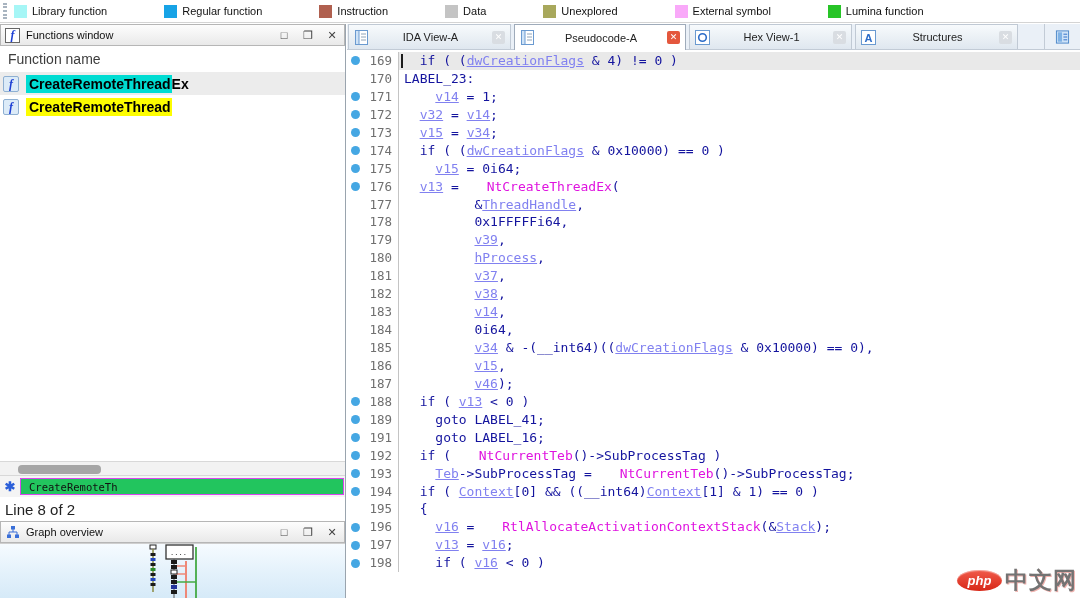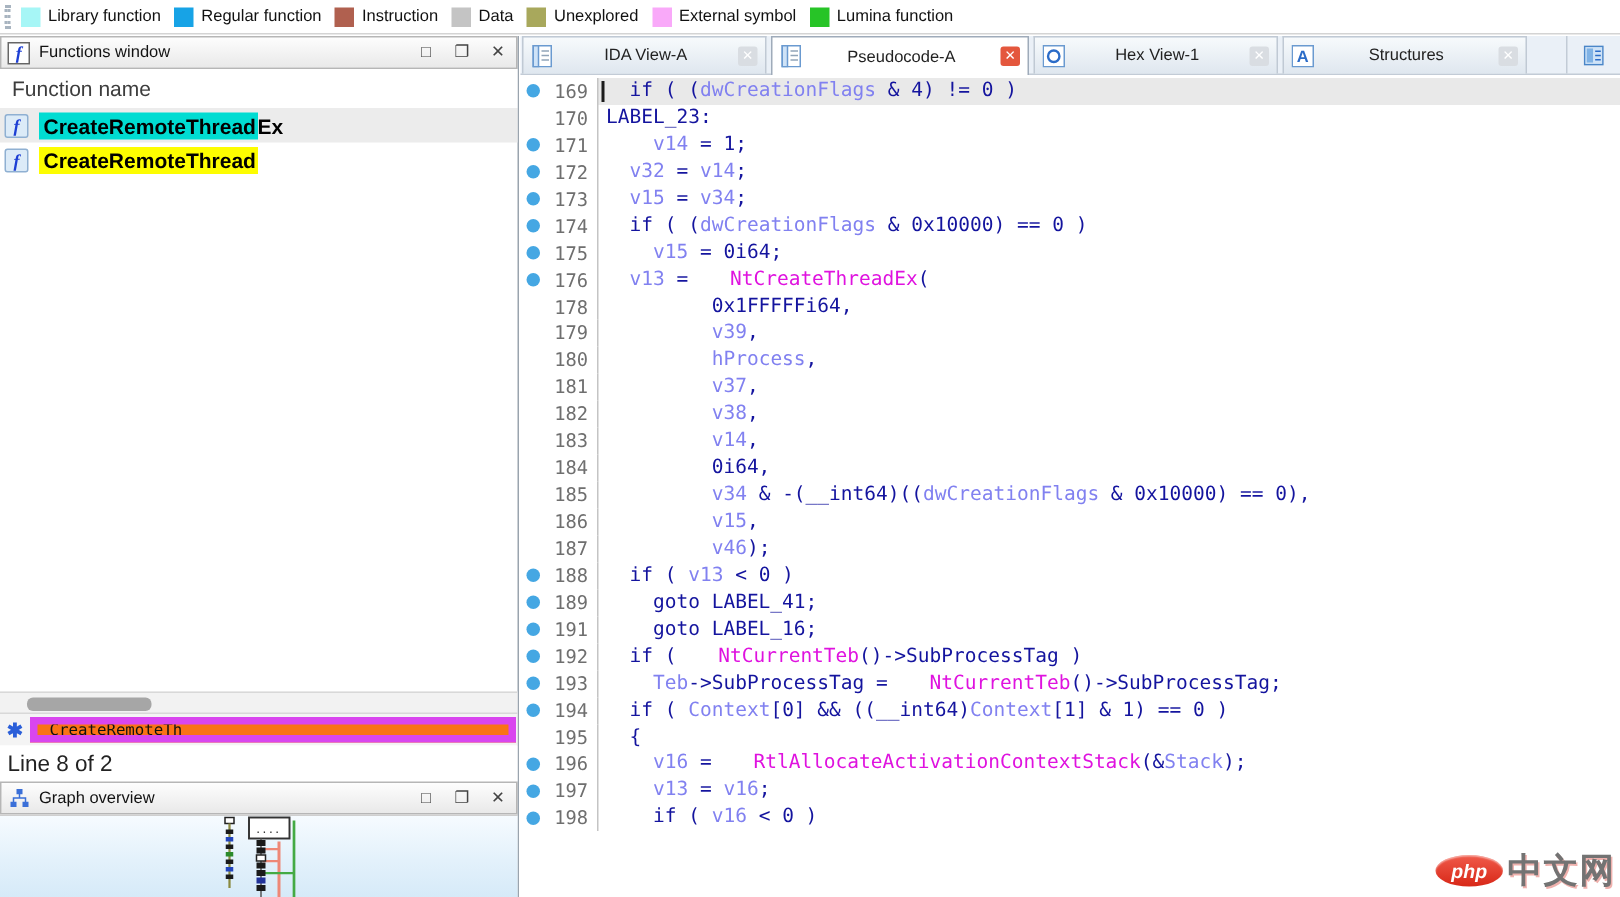--- a/index.html
+++ b/index.html
@@ -54,21 +54,21 @@
   .fn-name-hl { padding:1px 1px 1px 3px; }
   .fn-name-rest { padding:1px 0; }
   .fn-filler { flex:1 1 auto; }
 
   .h-scrollbar { flex:0 0 15px; background:#f2f2f2; border-top:1px solid #d8d8d8; border-bottom:1px solid #d8d8d8; position:relative; }
   .h-scroll-thumb { position:absolute; left:18px; top:3px; width:83px; height:9px; background:#a6a6a6; border-radius:4px; }
 
   .filter-row { flex:0 0 21px; display:flex; align-items:center; background:#f4f4f4; }
   .filter-icon { width:20px; text-align:center; color:#2b5fd9; font-size:13px; font-weight:bold; }
   .filter-input {
-    flex:1; height:17px; margin-right:1px; border:5px solid #d946ef; background:#f97316;
+    flex:1; height:17px; margin-right:1px; border:1px solid #d946ef; background:#22c55e;
     font-family:"DejaVu Sans Mono", monospace; font-size:10.5px; padding:0 0 0 8px; color:#111; outline:none;
   }
   .status-line { flex:0 0 24px; display:flex; align-items:center; padding-left:5px; font-size:15px; color:#222; background:#fff; }
 
   .graph-content { flex:0 0 55px; background:linear-gradient(180deg,#f6fbff 0%, #e3f1fb 55%, #d6eaf8 100%); border-top:1px solid #cfcfcf; position:relative; }
   .graph-thumb { position:absolute; left:138px; top:0; }
 
   
   .editor { position:absolute; top:24px; left:347px; right:0; bottom:0; display:flex; flex-direction:column; background:#fff; }
   .tabbar {
@@ -94,38 +94,38 @@
   
   .code-view { flex:1; overflow:hidden; padding-top:2px; font-family:"DejaVu Sans Mono", monospace; font-size:13px; }
   .code-line { display:flex; height:17.95px; line-height:17.95px; white-space:pre; }
   .cell-bullet { width:17px; flex:0 0 17px; display:flex; align-items:center; justify-content:center; }
   .bullet-dot { width:9px; height:9px; border-radius:50%; background:#45a7e3; }
   .cell-num { width:34px; flex:0 0 34px; text-align:right; padding-right:6px; color:#6f6f6f; font-size:12.5px; }
   .cell-code { flex:1; border-left:1px solid #c4c4c4; padding-left:5px; position:relative; }
   .code-line.cur .cell-code { background:#e9e9e9; }
   .caret { position:absolute; left:2px; top:2px; bottom:2px; width:2px; background:#1c1c1c; }
   .tok-k { color:#14149e; }
-  .tok-v { color:#8181f0; }
+  .tok-v { color:#8181f0;text-decoration:underline; }
   .tok-m { color:#df12df;padding-left:20px; }
 
   
   .watermark { position:absolute; right:3px; bottom:2px; display:flex; align-items:center; z-index:5; }
   .wm-pill {
     width:45px; height:21px; background:linear-gradient(#f05a4a,#d82818); border-radius:50%;
     color:#fff; font-weight:bold; font-style:italic; font-size:13px; text-align:center; line-height:21px;
     box-shadow:inset 0 1px 1px rgba(255,255,255,.5); margin-right:3px;
   }
   .wm-text { font-size:23px; font-weight:bold; color:#737373; letter-spacing:1px; text-shadow:1px 1px 0 rgba(216,60,50,.4); }
 </style>
 </head>
 <body>
 
 <div class="toolbar">
   <div class="toolbar-grip"></div>
-  <div id="legend" style="display:flex;align-items:center;">
+  <div id="legend" style="display:flex;align-items:center;gap:48px;">
       <span class="legend-item">
         <span class="legend-swatch" style="background: rgb(166, 246, 246);"></span>
         <span>Library function</span>
       </span>
       <span class="legend-item">
         <span class="legend-swatch" style="background: rgb(23, 163, 230);"></span>
         <span>Regular function</span>
       </span>
       <span class="legend-item">
         <span class="legend-swatch" style="background: rgb(176, 96, 79);"></span>
@@ -297,20 +297,21 @@
   </div>
   <div class="code-view" id="code">
       <div class="code-line cur"><span class="cell-bullet"><span class="bullet-dot"></span></span><span class="cell-num">169</span><span class="cell-code"><span class="caret"></span><span class="tok-k">  if ( (</span><span class="tok-v">dwCreationFlags</span><span class="tok-k"> &amp; 4) != 0 )</span></span></div>
       <div class="code-line"><span class="cell-bullet"></span><span class="cell-num">170</span><span class="cell-code"><span class="tok-k">LABEL_23:</span></span></div>
       <div class="code-line"><span class="cell-bullet"><span class="bullet-dot"></span></span><span class="cell-num">171</span><span class="cell-code"><span class="tok-k">    </span><span class="tok-v">v14</span><span class="tok-k"> = 1;</span></span></div>
       <div class="code-line"><span class="cell-bullet"><span class="bullet-dot"></span></span><span class="cell-num">172</span><span class="cell-code"><span class="tok-k">  </span><span class="tok-v">v32</span><span class="tok-k"> = </span><span class="tok-v">v14</span><span class="tok-k">;</span></span></div>
       <div class="code-line"><span class="cell-bullet"><span class="bullet-dot"></span></span><span class="cell-num">173</span><span class="cell-code"><span class="tok-k">  </span><span class="tok-v">v15</span><span class="tok-k"> = </span><span class="tok-v">v34</span><span class="tok-k">;</span></span></div>
       <div class="code-line"><span class="cell-bullet"><span class="bullet-dot"></span></span><span class="cell-num">174</span><span class="cell-code"><span class="tok-k">  if ( (</span><span class="tok-v">dwCreationFlags</span><span class="tok-k"> &amp; 0x10000) == 0 )</span></span></div>
       <div class="code-line"><span class="cell-bullet"><span class="bullet-dot"></span></span><span class="cell-num">175</span><span class="cell-code"><span class="tok-k">    </span><span class="tok-v">v15</span><span class="tok-k"> = 0i64;</span></span></div>
       <div class="code-line"><span class="cell-bullet"><span class="bullet-dot"></span></span><span class="cell-num">176</span><span class="cell-code"><span class="tok-k">  </span><span class="tok-v">v13</span><span class="tok-k"> = </span><span class="tok-m">NtCreateThreadEx</span><span class="tok-k">(</span></span></div>
+      <div class="code-line"><span class="cell-bullet"></span><span class="cell-num">177</span><span class="cell-code"><span class="tok-k">         &amp;</span><span class="tok-v">ThreadHandle</span><span class="tok-k">,</span></span></div>
       <div class="code-line"><span class="cell-bullet"></span><span class="cell-num">178</span><span class="cell-code"><span class="tok-k">         0x1FFFFFi64,</span></span></div>
       <div class="code-line"><span class="cell-bullet"></span><span class="cell-num">179</span><span class="cell-code"><span class="tok-k">         </span><span class="tok-v">v39</span><span class="tok-k">,</span></span></div>
       <div class="code-line"><span class="cell-bullet"></span><span class="cell-num">180</span><span class="cell-code"><span class="tok-k">         </span><span class="tok-v">hProcess</span><span class="tok-k">,</span></span></div>
       <div class="code-line"><span class="cell-bullet"></span><span class="cell-num">181</span><span class="cell-code"><span class="tok-k">         </span><span class="tok-v">v37</span><span class="tok-k">,</span></span></div>
       <div class="code-line"><span class="cell-bullet"></span><span class="cell-num">182</span><span class="cell-code"><span class="tok-k">         </span><span class="tok-v">v38</span><span class="tok-k">,</span></span></div>
       <div class="code-line"><span class="cell-bullet"></span><span class="cell-num">183</span><span class="cell-code"><span class="tok-k">         </span><span class="tok-v">v14</span><span class="tok-k">,</span></span></div>
       <div class="code-line"><span class="cell-bullet"></span><span class="cell-num">184</span><span class="cell-code"><span class="tok-k">         0i64,</span></span></div>
       <div class="code-line"><span class="cell-bullet"></span><span class="cell-num">185</span><span class="cell-code"><span class="tok-k">         </span><span class="tok-v">v34</span><span class="tok-k"> &amp; -(__int64)((</span><span class="tok-v">dwCreationFlags</span><span class="tok-k"> &amp; 0x10000) == 0),</span></span></div>
       <div class="code-line"><span class="cell-bullet"></span><span class="cell-num">186</span><span class="cell-code"><span class="tok-k">         </span><span class="tok-v">v15</span><span class="tok-k">,</span></span></div>
       <div class="code-line"><span class="cell-bullet"></span><span class="cell-num">187</span><span class="cell-code"><span class="tok-k">         </span><span class="tok-v">v46</span><span class="tok-k">);</span></span></div>

